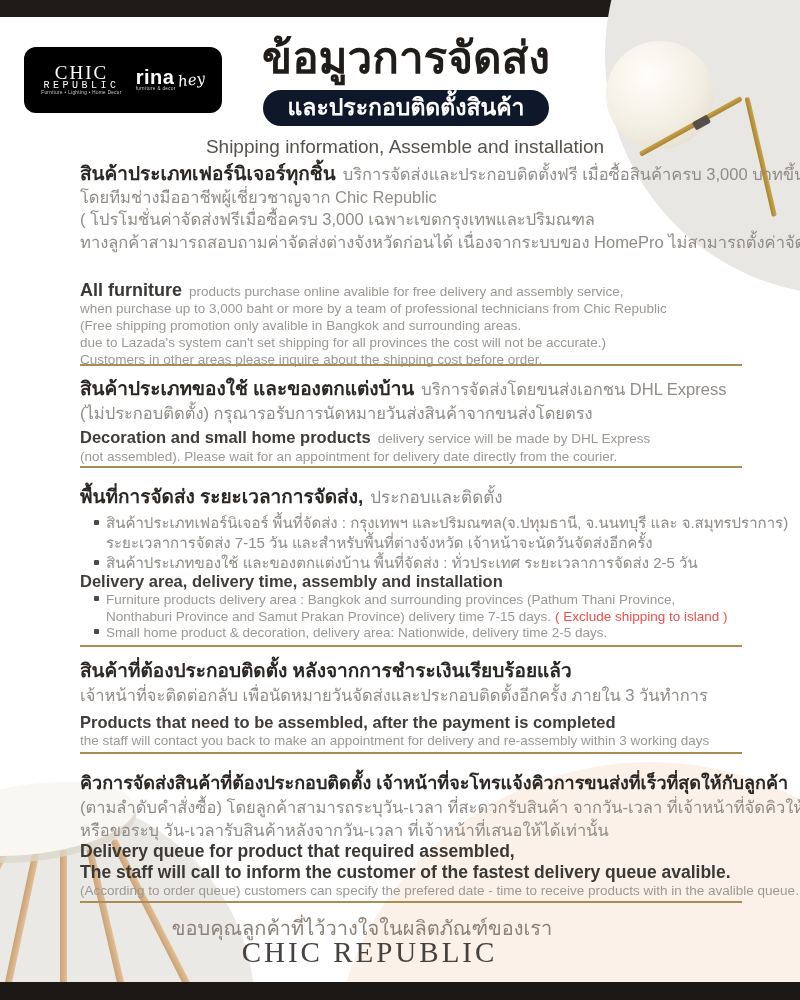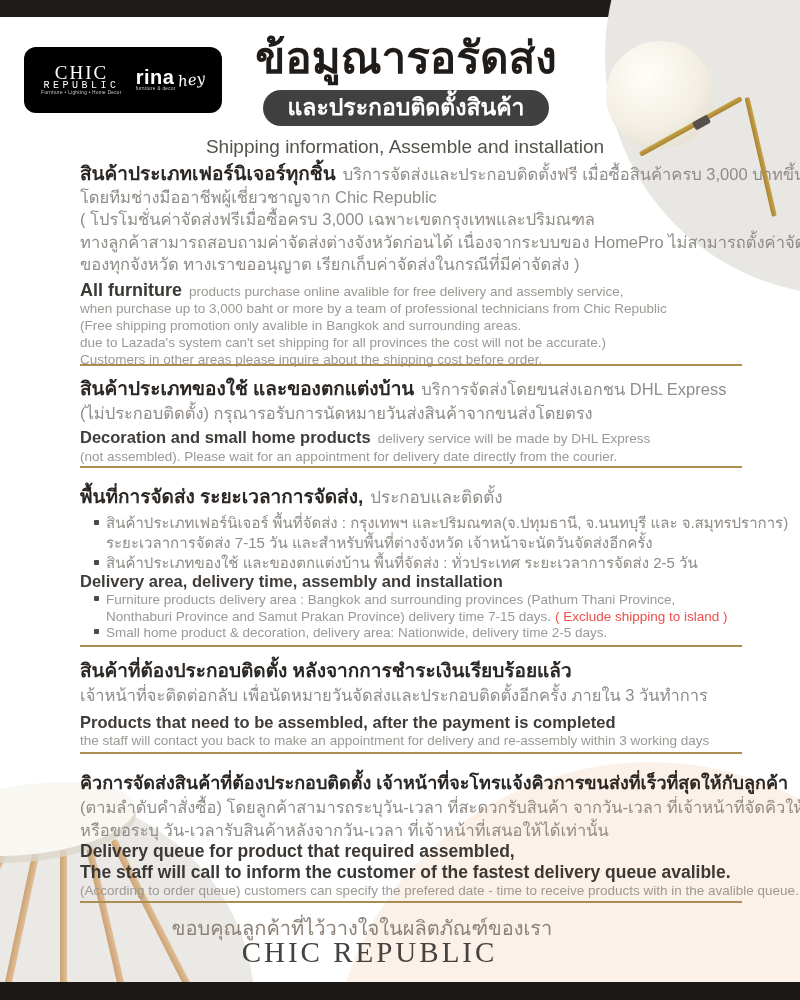--- a/index.html
+++ b/index.html
@@ -43,21 +43,21 @@
   .rina-logo{display:flex;align-items:center;}
   .rina-main{text-align:left;color:#fff;}
   .rina-name{font-weight:bold;font-size:20px;line-height:17px;letter-spacing:.5px;}
   .rina-tag{font-size:4.5px;letter-spacing:.4px;color:#d8d6d2;}
   .rina-script{font-family:"DejaVu Serif","Liberation Serif",serif;font-style:italic;font-size:15px;
     color:#fff;margin-left:2px;transform:rotate(-8deg);}
 
   
   .header-wrap{position:absolute;left:230px;top:30px;width:352px;text-align:center;z-index:5;}
   .main-title{font-size:44px;font-weight:bold;color:#1f1c19;line-height:56px;white-space:nowrap;}
-  .badge{display:inline-block;margin-top:4px;background:#404040;color:#ffffff;font-weight:bold;
+  .badge{display:inline-block;margin-top:4px;background:#0f172a;color:#ffffff;font-weight:bold;
     font-size:23px;line-height:26px;padding:4px 24px 6px 24px;border-radius:22px;white-space:nowrap;}
   .subtitle{position:absolute;left:0px;top:136px;width:810px;text-align:center;font-size:19px;
     color:#55514d;z-index:5;white-space:nowrap;}
 
   
   .content{position:absolute;left:0;top:0;width:800px;height:1000px;z-index:5;}
   .abs{position:absolute;left:80px;width:680px;white-space:nowrap;}
   .th-line{font-size:16.5px;color:#908c88;line-height:22.5px;}
   .th-head{font-size:19px;font-weight:bold;color:#2b2724;margin-right:7px;}
   .th-head-solo{font-size:19px;font-weight:bold;color:#2b2724;}
@@ -110,35 +110,34 @@
     <div class="rina-logo">
       <div class="rina-main">
         <div class="rina-name">rina</div>
         <div class="rina-tag">furniture &amp; decor</div>
       </div>
       <div class="rina-script">hey</div>
     </div>
   </div>
 
   <div class="header-wrap">
-    <div class="main-title">ข้อมูณารอรัดส่ง</div>
+    <div class="main-title">ข้อมูวการจัดส่ง</div>
     <div class="badge">และประกอบติดตั้งสินค้า</div>
   </div>
   <div class="subtitle">Shipping information, Assemble and installation</div>
 
   <div class="content">
 
     <div class="abs" style="top:163px">
       <div class="th-line">
         <span class="th-head">สินค้าประเภทเฟอร์นิเจอร์ทุกชิ้น</span><span>บริการจัดส่งและประกอบติดตั้งฟรี เมื่อซื้อสินค้าครบ 3,000 บาทขึ้นไป</span>
       </div>
       <div class="th-line">โดยทีมช่างมืออาชีพผู้เชี่ยวชาญจาก Chic Republic</div>
       <div class="th-line">( โปรโมชั่นค่าจัดส่งฟรีเมื่อซื้อครบ 3,000 เฉพาะเขตกรุงเทพและปริมณฑล</div>
       <div class="th-line">ทางลูกค้าสามารถสอบถามค่าจัดส่งต่างจังหวัดก่อนได้ เนื่องจากระบบของ HomePro ไม่สามารถตั้งค่าจัดส่ง</div>
-      <div class="th-line">ของทุกจังหวัด ทางเราขออนุญาต เรียกเก็บค่าจัดส่งในกรณีที่มีค่าจัดส่ง )</div>
     </div>
     <div class="abs" style="top:282px">
       <div class="en-line">
         <span class="en-head-big">All furniture</span><span>products purchase online avalible for free delivery and assembly service,</span>
       </div>
       <div class="en-line">when purchase up to 3,000 baht or more by a team of professional technicians from Chic Republic</div>
       <div class="en-line">(Free shipping promotion only avalible in Bangkok and surrounding areas.</div>
       <div class="en-line">due to Lazada's system can't set shipping for all provinces the cost will not be accurate.)</div>
       <div class="en-line">Customers in other areas please inquire about the shipping cost before order,</div>
     </div>

